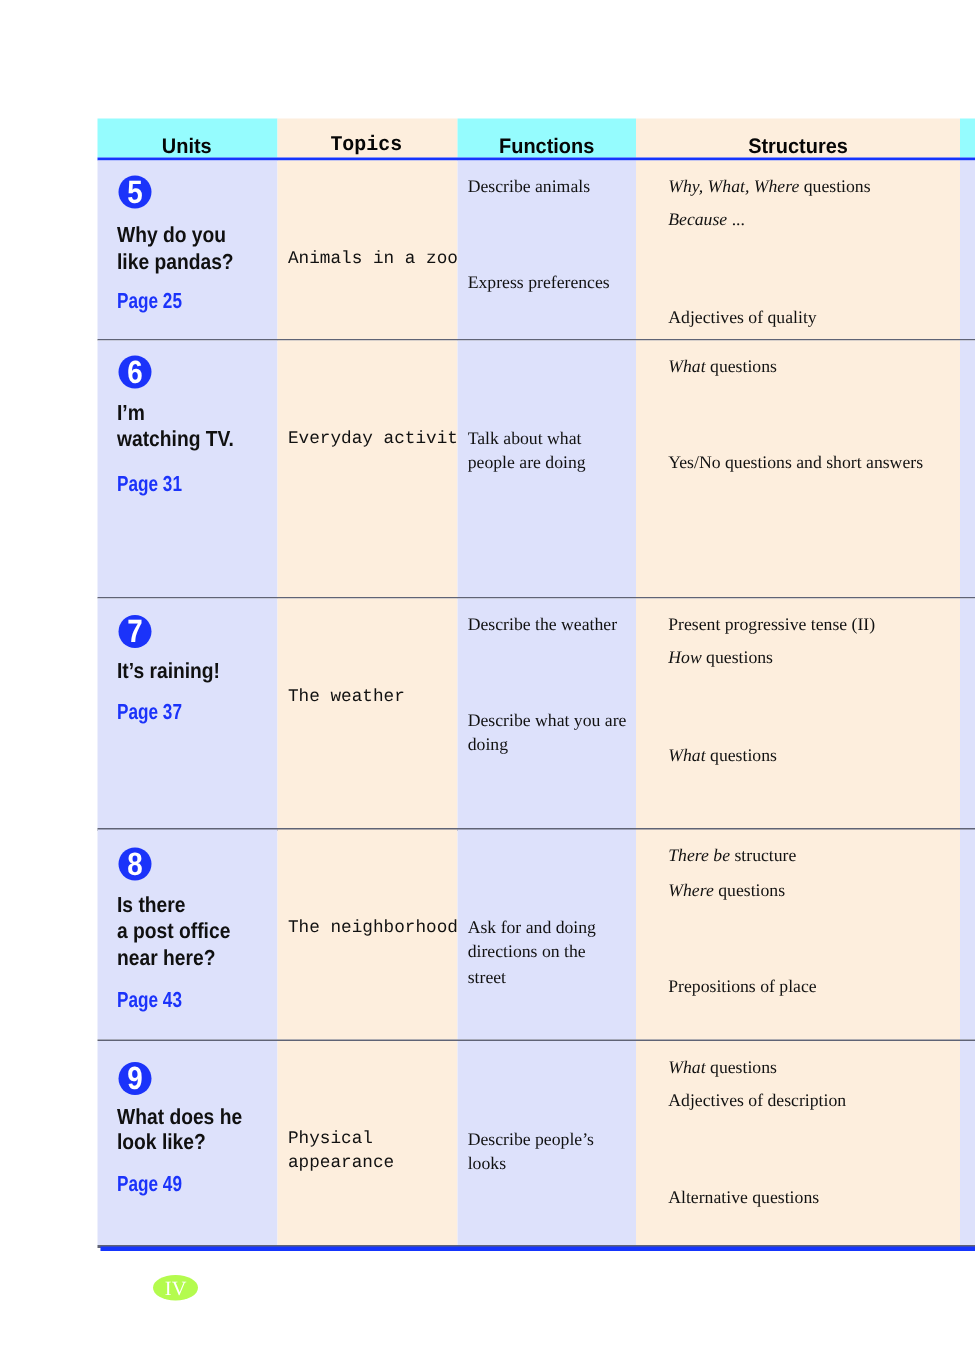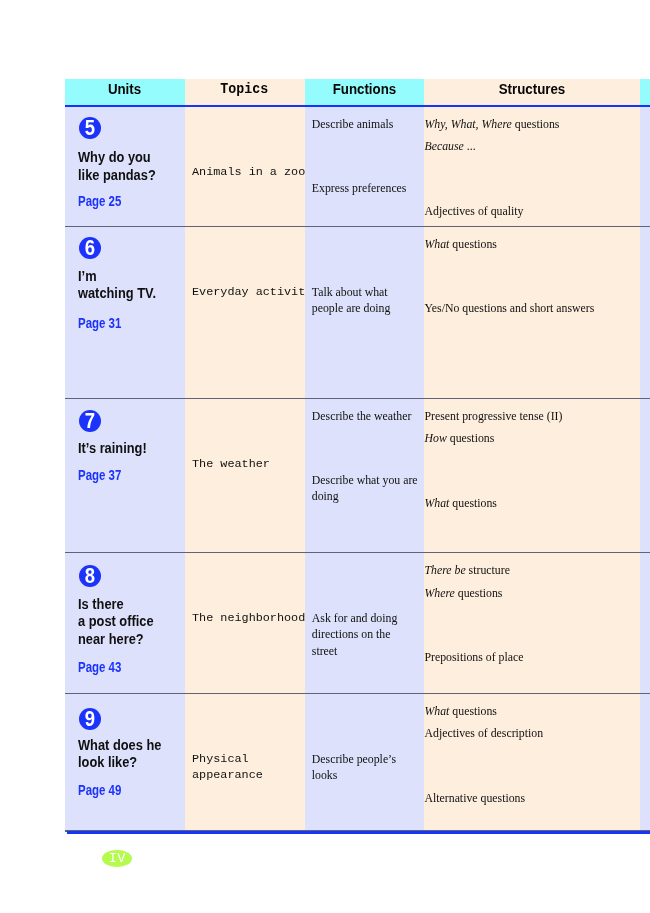--- a/index.html
+++ b/index.html
@@ -3,21 +3,21 @@
 <meta charset="utf-8">
 <title>Scope and Sequence</title>
 <style>
   html,body{margin:0;padding:0;}
   body{width:650px;height:913px;background:#ffffff;font-family:"Liberation Serif",serif;overflow:hidden;}
   .page{position:relative;width:650px;height:913px;}
 
   
   .table{position:absolute;left:65px;top:79px;width:585px;height:755.2px;}
 
-  .hdrcell{position:absolute;top:0;height:25.7px;display:flex;align-items:flex-start;justify-content:center;
+  .hdrcell{position:absolute;top:0;height:25.7px;display:flex;align-items:flex-end;justify-content:center;
            padding-top:1.5px;box-sizing:border-box;
            font-family:"Liberation Sans",sans-serif;font-weight:bold;font-size:14px;color:#060606;}
   .hdrcell > span{display:inline-block;transform:scaleX(0.95);}
 
   .bodycell{position:absolute;box-sizing:border-box;}
   .bg-cyan{background:#95fcfe;}
   .bg-peach{background:#fdeedd;}
   .bg-lav{background:#dde1fb;}
 
   .blueline{position:absolute;left:0;width:585px;height:2.6px;background:#1535fd;}
@@ -34,21 +34,21 @@
   .r1{top:28.3px; height:118.8px;}
   .r2{top:148.4px;height:170.7px;}
   .r3{top:320.3px;height:153px;}
   .r4{top:474.4px;height:139.7px;}
   .r5{top:615.2px;height:136px;}
   .sep1{top:147.1px;} .sep2{top:319.1px;} .sep3{top:473.3px;} .sep4{top:614.1px;}
 
   
   .txtcell{padding:8.6px 6px 0 7.3px;}
   .txtcell.topics{padding-left:7.5px;}
-  .txtcell.structures{padding-left:1px;}
+  .txtcell.structures{padding-left:22px;}
   .para{font-size:11.8px;line-height:16.3px;color:#111;margin:0 0 6.3px 0;white-space:nowrap;}
   .para:last-child{margin-bottom:0;margin-top:48px;}
   .it{font-style:italic;}
 
   
   .unitnum{position:absolute;left:13.6px;width:22px;height:22px;border-radius:50%;background:#1b33fa;
            color:#fff;font-family:"Liberation Sans",sans-serif;font-weight:bold;font-size:21.5px;
            text-align:center;line-height:22.6px;}
   .unitnum > span{display:inline-block;transform:scaleX(0.86);}
   .unittitle{position:absolute;left:13.1px;font-family:"Liberation Sans",sans-serif;font-weight:bold;
@@ -56,21 +56,21 @@
   .unittitle > div{transform:scaleX(0.885);transform-origin:left center;}
   .unitpage{position:absolute;left:12.7px;font-family:"Liberation Sans",sans-serif;font-weight:bold;
             font-size:14.5px;color:#1b33fa;white-space:nowrap;line-height:14.5px;
             transform:scaleX(0.79);transform-origin:left top;}
   .n1{top:9.7px}  .n2{top:10px}   .n3{top:11px}   .n4{top:12px}   .n5{top:13.6px}
   .t1{top:41.8px} .t2{top:40.5px} .t3{top:40.7px} .t4{top:42.3px} .t5{top:42.5px}
   .p1{top:87px}   .p2{top:88.4px} .p3{top:69.1px} .p4{top:106.5px} .p5{top:88.6px}
 
   
   .footer{position:absolute;left:102.2px;top:850px;width:30px;height:17.2px;border-radius:50%;
-          background:#b4fb4e;color:#fff;font-family:Liberation Mono, monospace;font-size:13.6px;
+          background:#b4fb4e;color:#fff;font-family:Liberation Serif, serif;font-size:13.6px;
           display:flex;align-items:center;justify-content:center;line-height:1;letter-spacing:.2px;}
 </style>
 </head>
 <body>
 
 <div class="page">
   <div class="table">
 
     <div class="hdrcell col-units bg-cyan">
         <span>Units</span>

